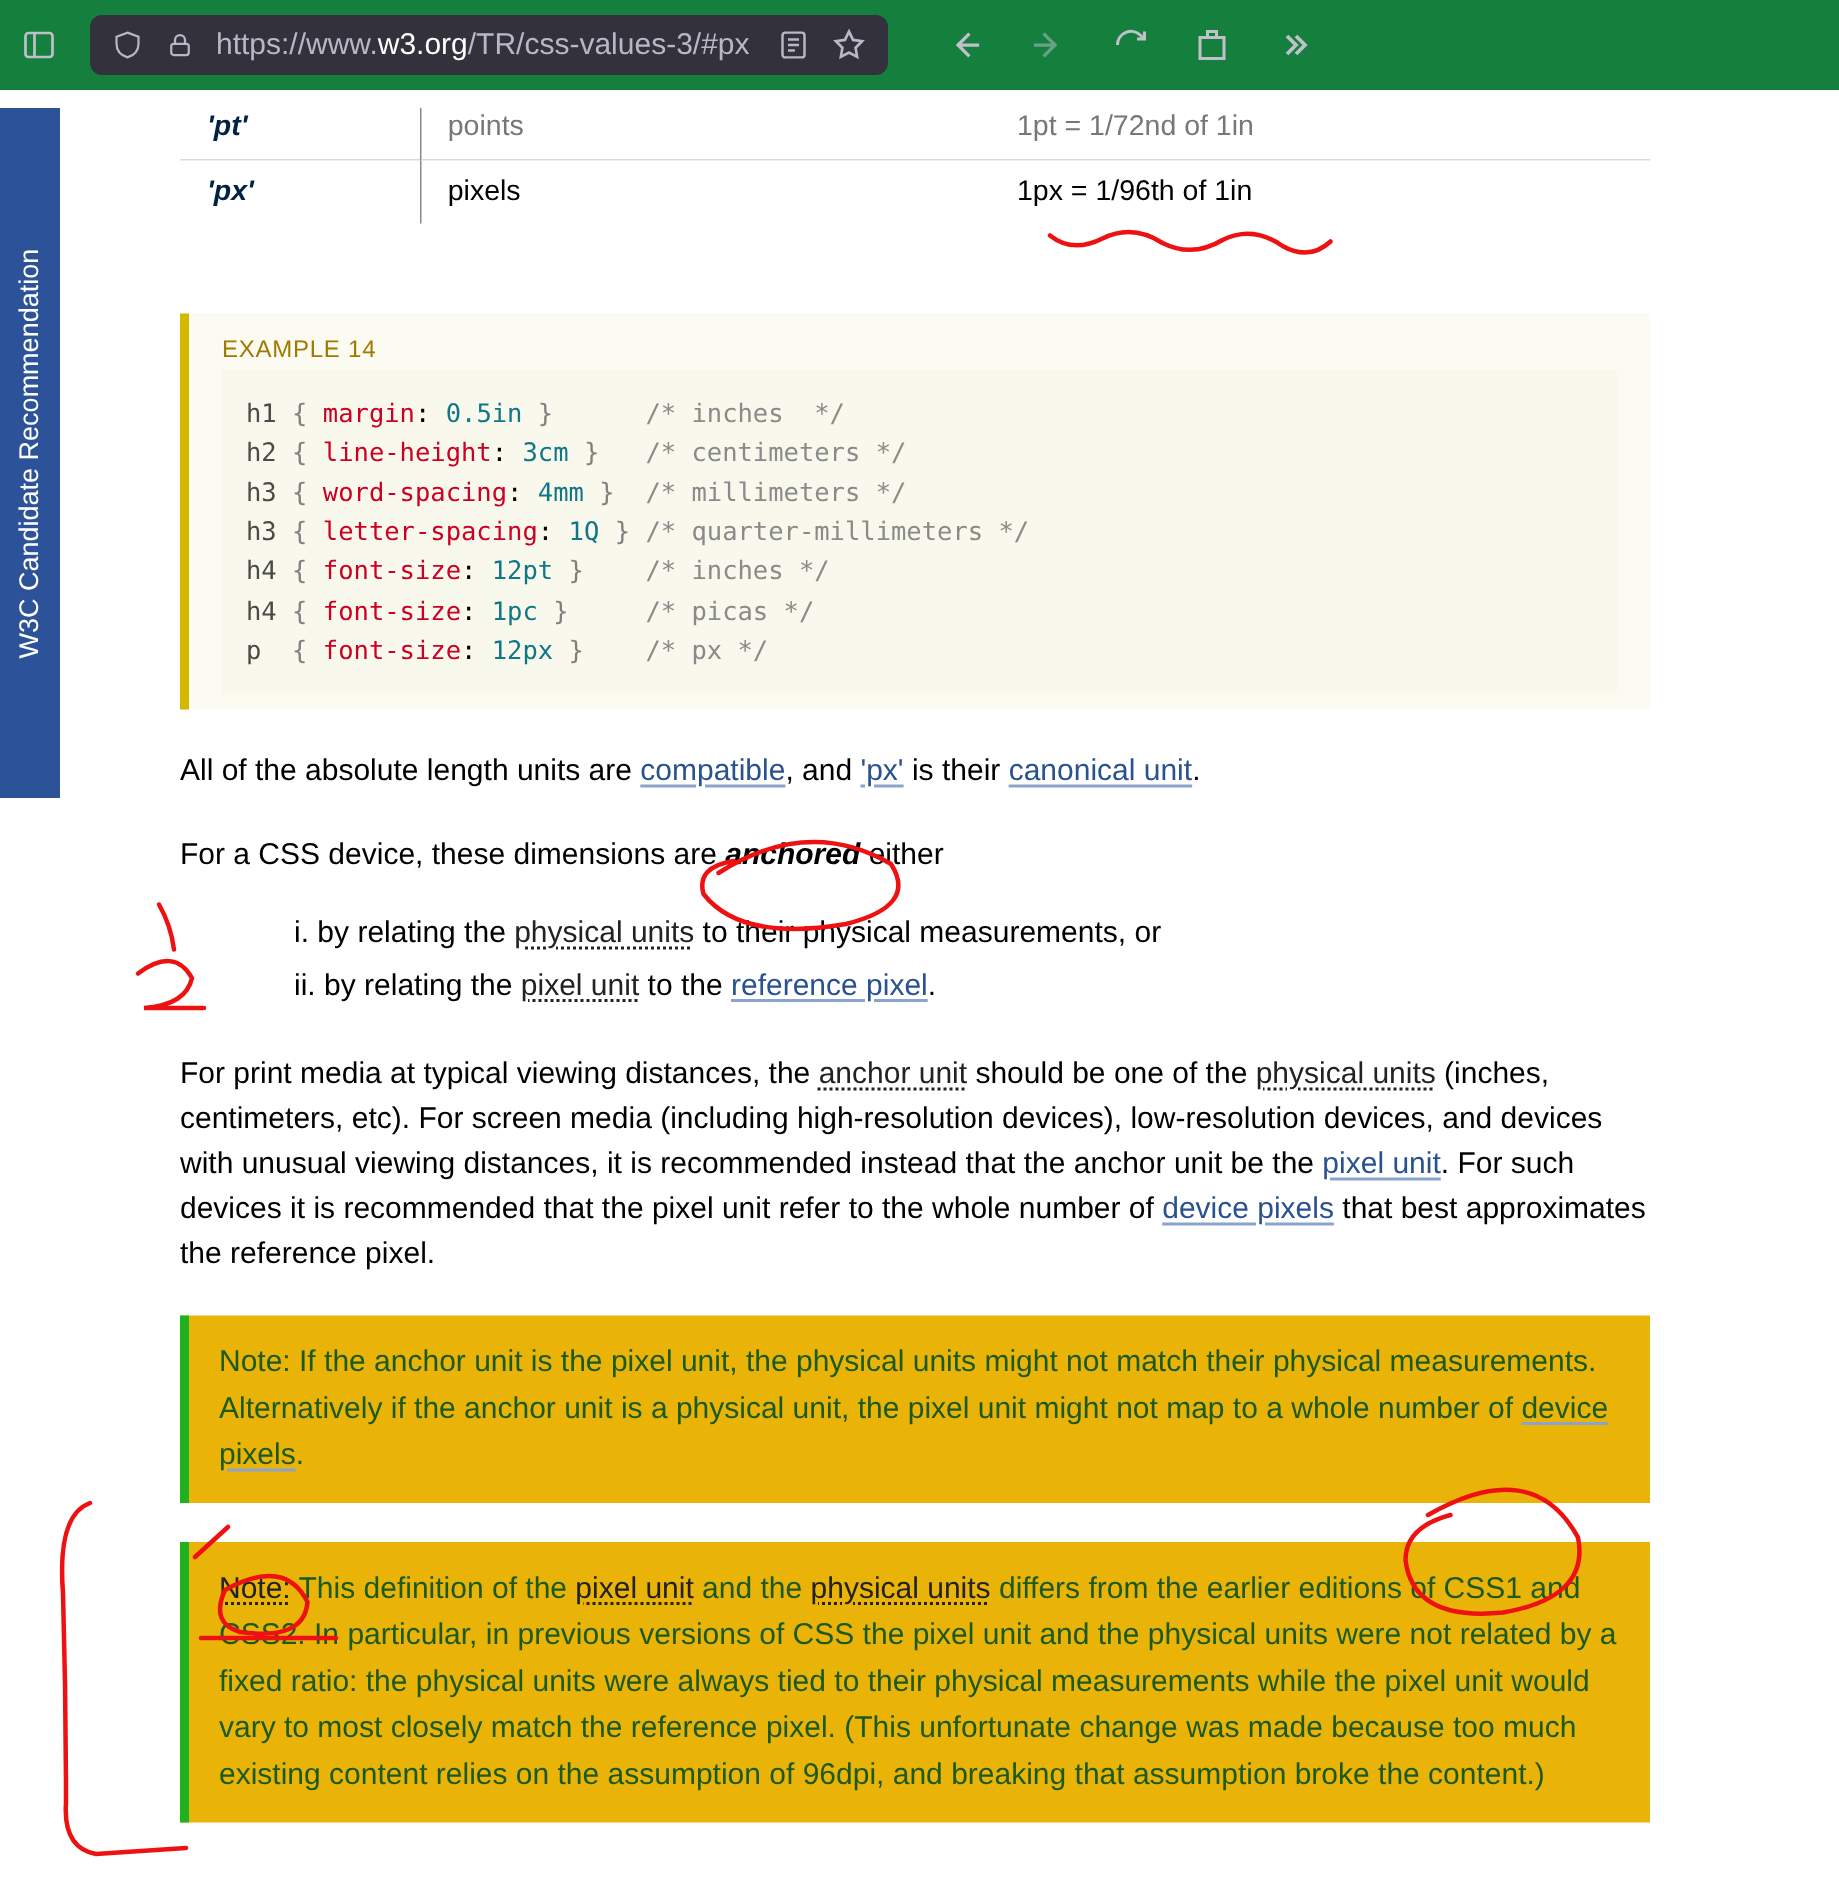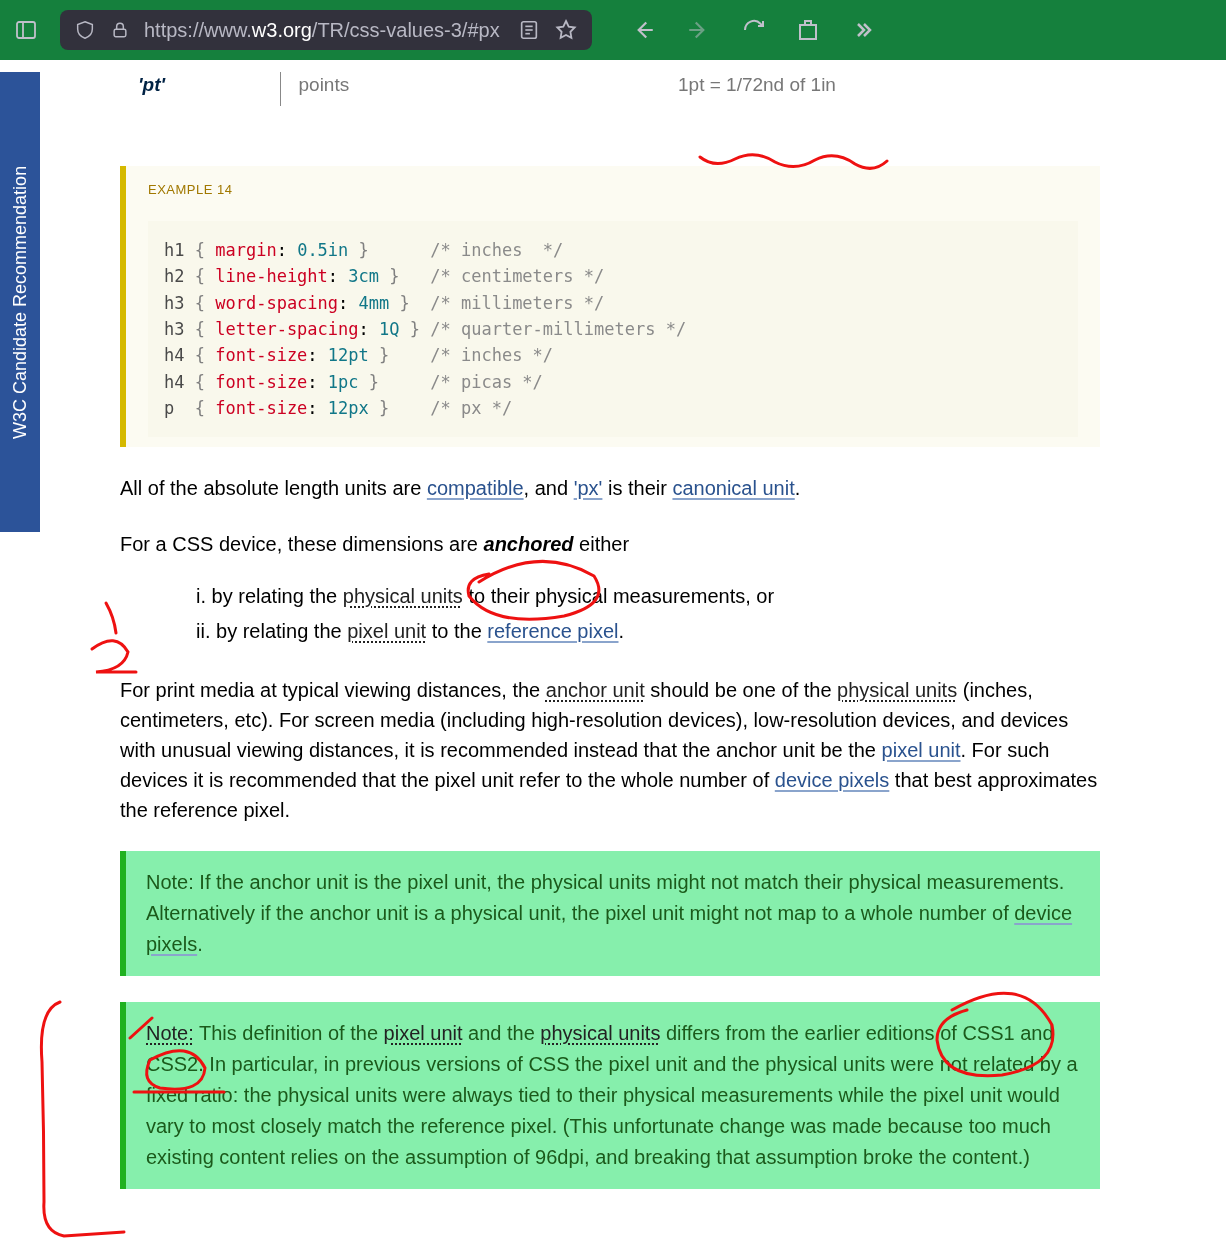--- a/index.html
+++ b/index.html
@@ -25,33 +25,33 @@
   table.units { width:980px; border-collapse:collapse; font-size:19px; margin-left:0; }
   table.units td { padding:10px 18px; border-top:1px solid #d9d9d9;}
   table.units tr:first-child td { border-top:none; padding-top:2px;}
   table.units td:first-child { border-right:1px solid #888; color:#024; font-style:italic; font-weight:bold; width:160px;}
   table.units td:first-child::before { content:"'"; }
   table.units td:first-child::after { content:"'"; }
   table.units td:nth-child(2){ width:380px; }
   .row0 td { color:#777; }
 
   .example-box { margin-top:60px; width:980px; background:#fcfbf2; border-left:6px solid #d5b900; padding:16px 22px 10px 22px; }
-  .example-title { color:#a17800; font-size:13px; letter-spacing:.5px; margin-bottom:24px;}
+  .example-title { color:#a17800; font-size:16px; letter-spacing:.5px; margin-bottom:4px;}
   .code { background:#f9f8ec; padding:16px; font-family:"Consolas","Menlo",monospace; font-size:17px; line-height:1.55; white-space:pre; }
   .t-sel{color:#4a4a4a;} .t-br{color:#808080;} .t-prop{color:#c02;} .t-val{color:#178;} .t-com{color:#8a8a8a;}
 
   .para { width:980px; font-size:20px; line-height:1.5; margin-top:26px;}
   a.lk { color:#2a528e; text-decoration:underline; text-decoration-style:solid; text-decoration-color:#8aa4cc; text-underline-offset:3px;}
   a.dfn { color:#222; text-decoration:underline; text-decoration-style:dotted; text-underline-offset:3px;}
   em.anch { font-style:italic; font-weight:bold;}
   ol.roman { margin-top:14px; padding-left:76px; list-style:none; counter-reset:r; }
   ol.roman li { counter-increment:r; font-size:20px; line-height:1.75; }
   ol.roman li::before { content:counter(r,lower-roman)". "; }
 
-  .note { width:980px; margin-top:26px; background:#86efac; border-left:6px solid #1fb11f; padding:16px 20px; font-size:20px; line-height:1.55; color:#1b5a1b;}
+  .note { width:980px; margin-top:26px; background:#eab308; border-left:6px solid #1fb11f; padding:16px 20px; font-size:20px; line-height:1.55; color:#1b5a1b;}
   .note a.lk { color:#1b5a1b; }
 
   
   .ann { position:absolute; pointer-events:none; }
 </style>
 </head>
 <body>
 
 <div class="chrome">
   <span class="ic">
@@ -120,20 +120,25 @@
 <div class="sidebar">W3C Candidate Recommendation</div>
 
 <div class="content">
 
   <table class="units">
     <tbody>
         <tr class="row0">
       <td>pt</td>
       <td>points</td>
       <td>1pt = 1/72nd of 1in</td>
+    </tr>
+    <tr>
+      <td>px</td>
+      <td>pixels</td>
+      <td>1px = 1/96th of 1in</td>
     </tr>
   </tbody>
     </table>
 
   <div class="example-box">
     <div class="example-title">EXAMPLE 14</div>
     <div class="code" id="codeblock"><span class="t-sel">h1</span> <span class="t-br">{</span> <span class="t-prop">margin</span>: <span class="t-val">0.5in</span> <span class="t-br">}</span>      <span class="t-com">/* inches  */</span>
 <span class="t-sel">h2</span> <span class="t-br">{</span> <span class="t-prop">line-height</span>: <span class="t-val">3cm</span> <span class="t-br">}</span>   <span class="t-com">/* centimeters */</span>
 <span class="t-sel">h3</span> <span class="t-br">{</span> <span class="t-prop">word-spacing</span>: <span class="t-val">4mm</span> <span class="t-br">}</span>  <span class="t-com">/* millimeters */</span>
 <span class="t-sel">h3</span> <span class="t-br">{</span> <span class="t-prop">letter-spacing</span>: <span class="t-val">1Q</span> <span class="t-br">}</span> <span class="t-com">/* quarter-millimeters */</span>

